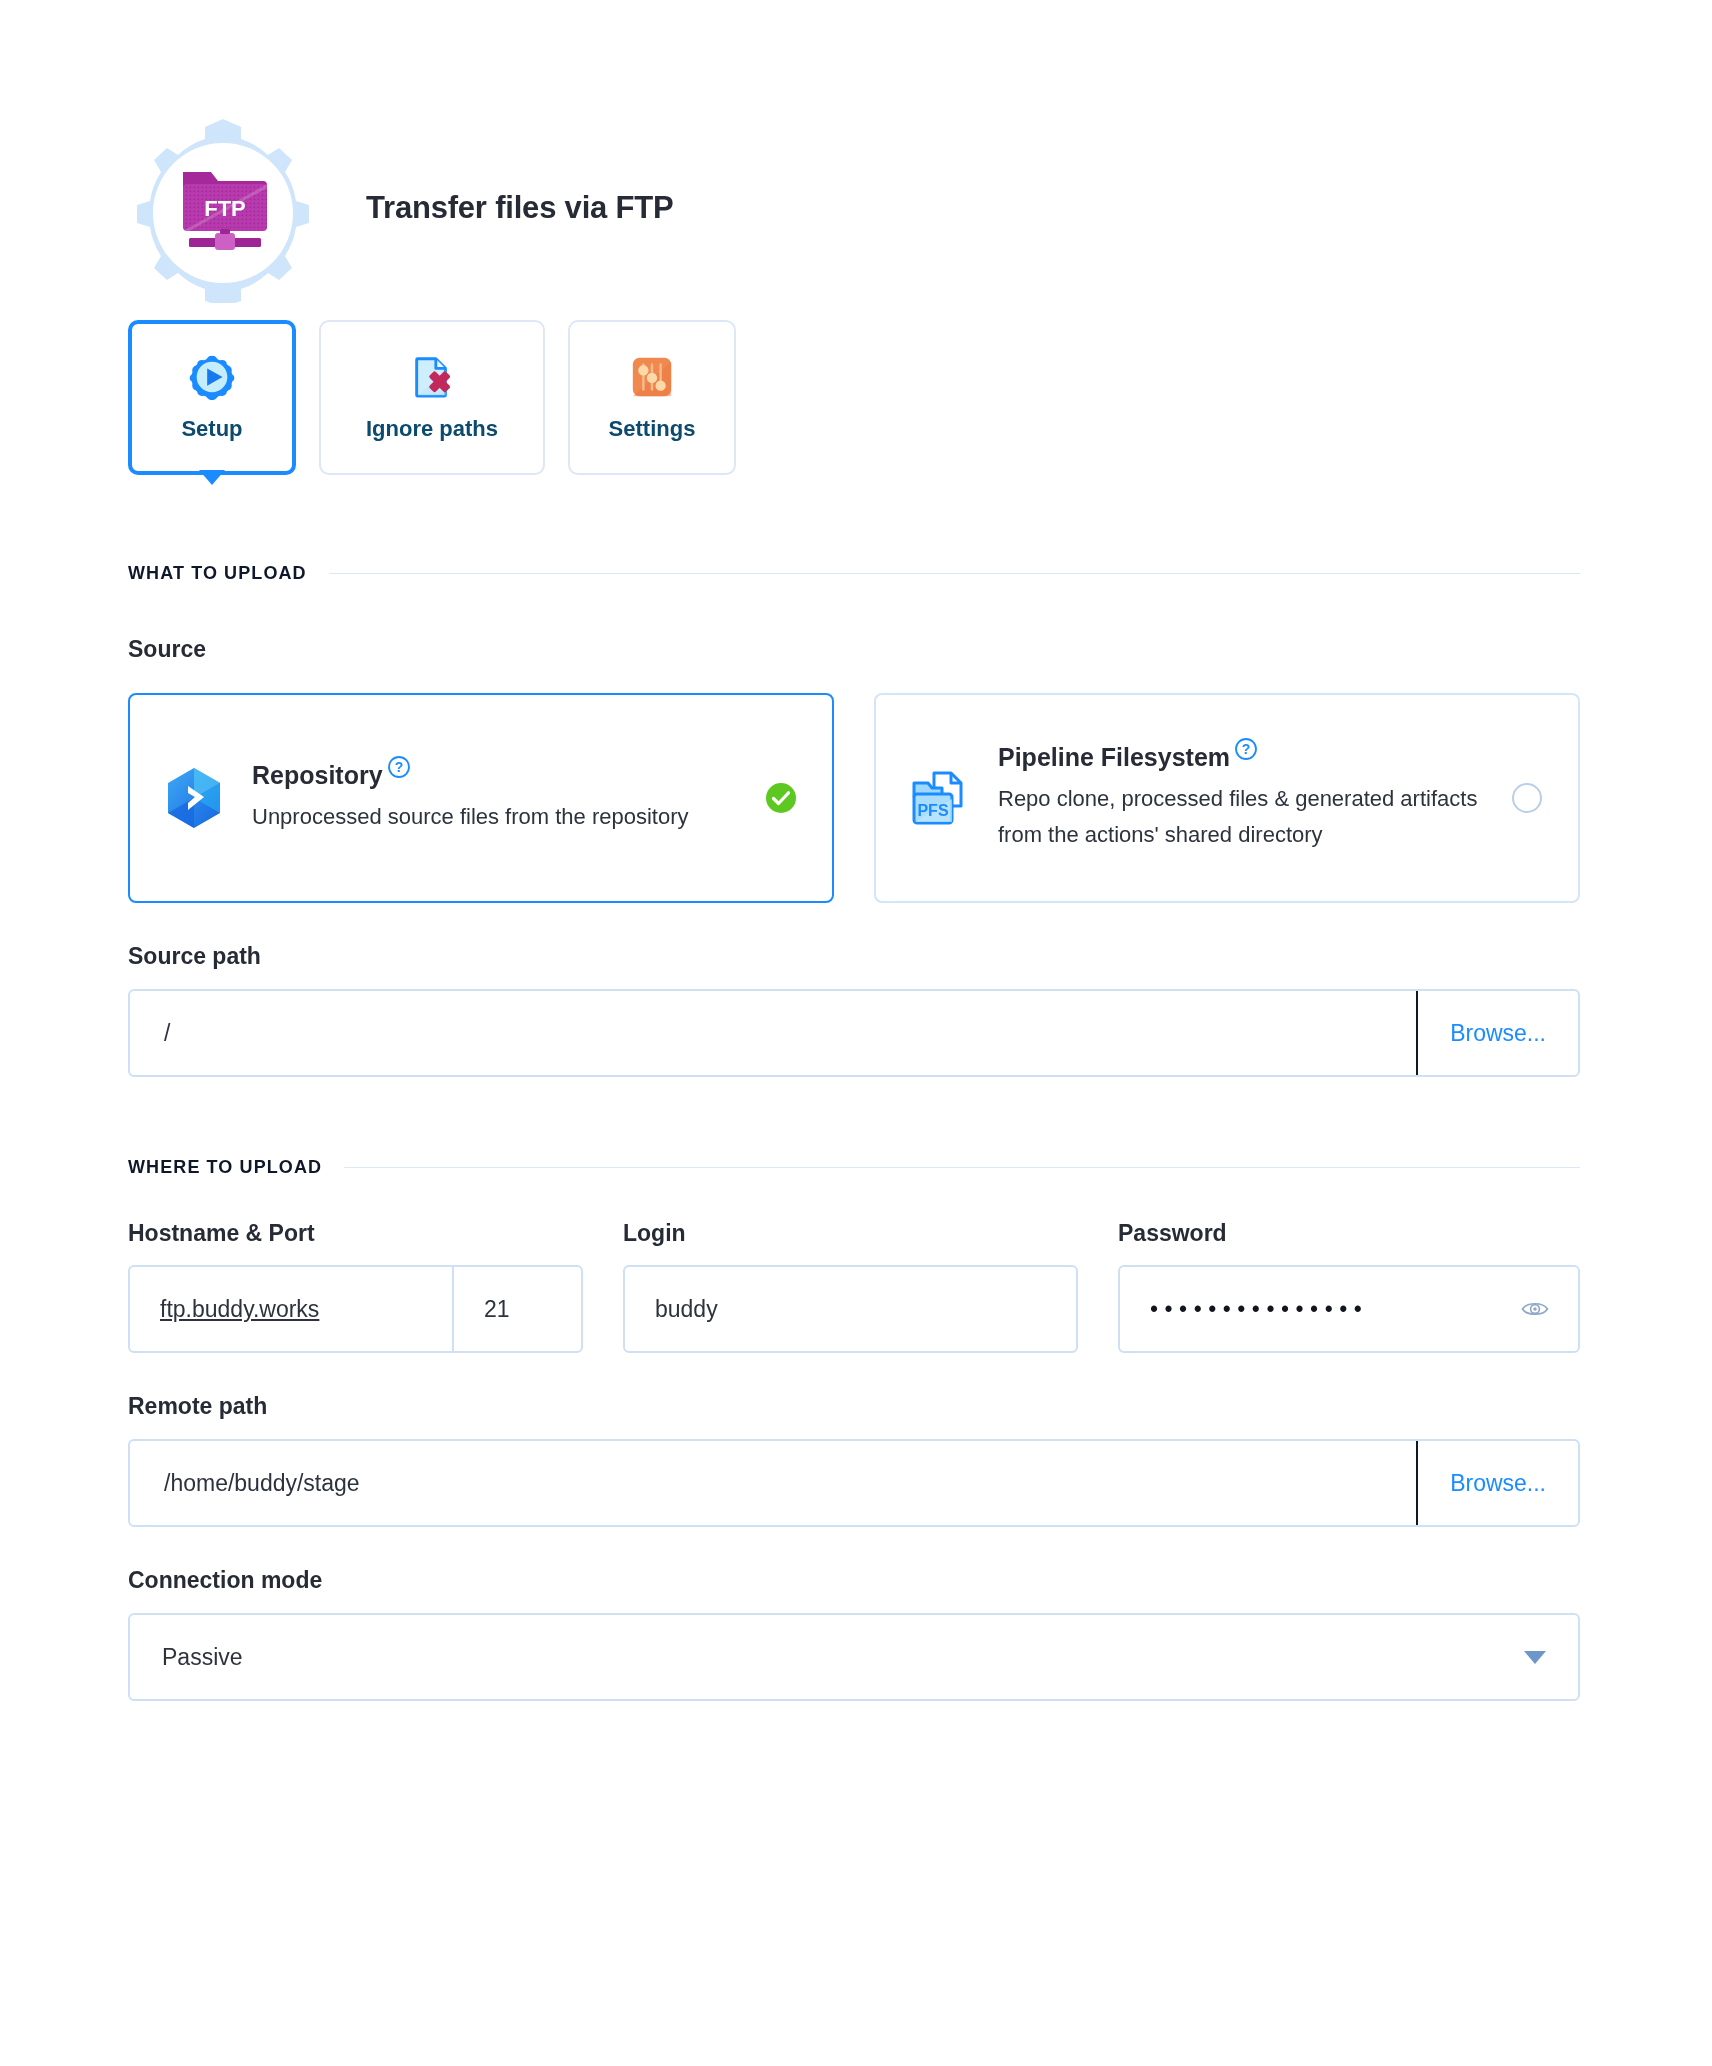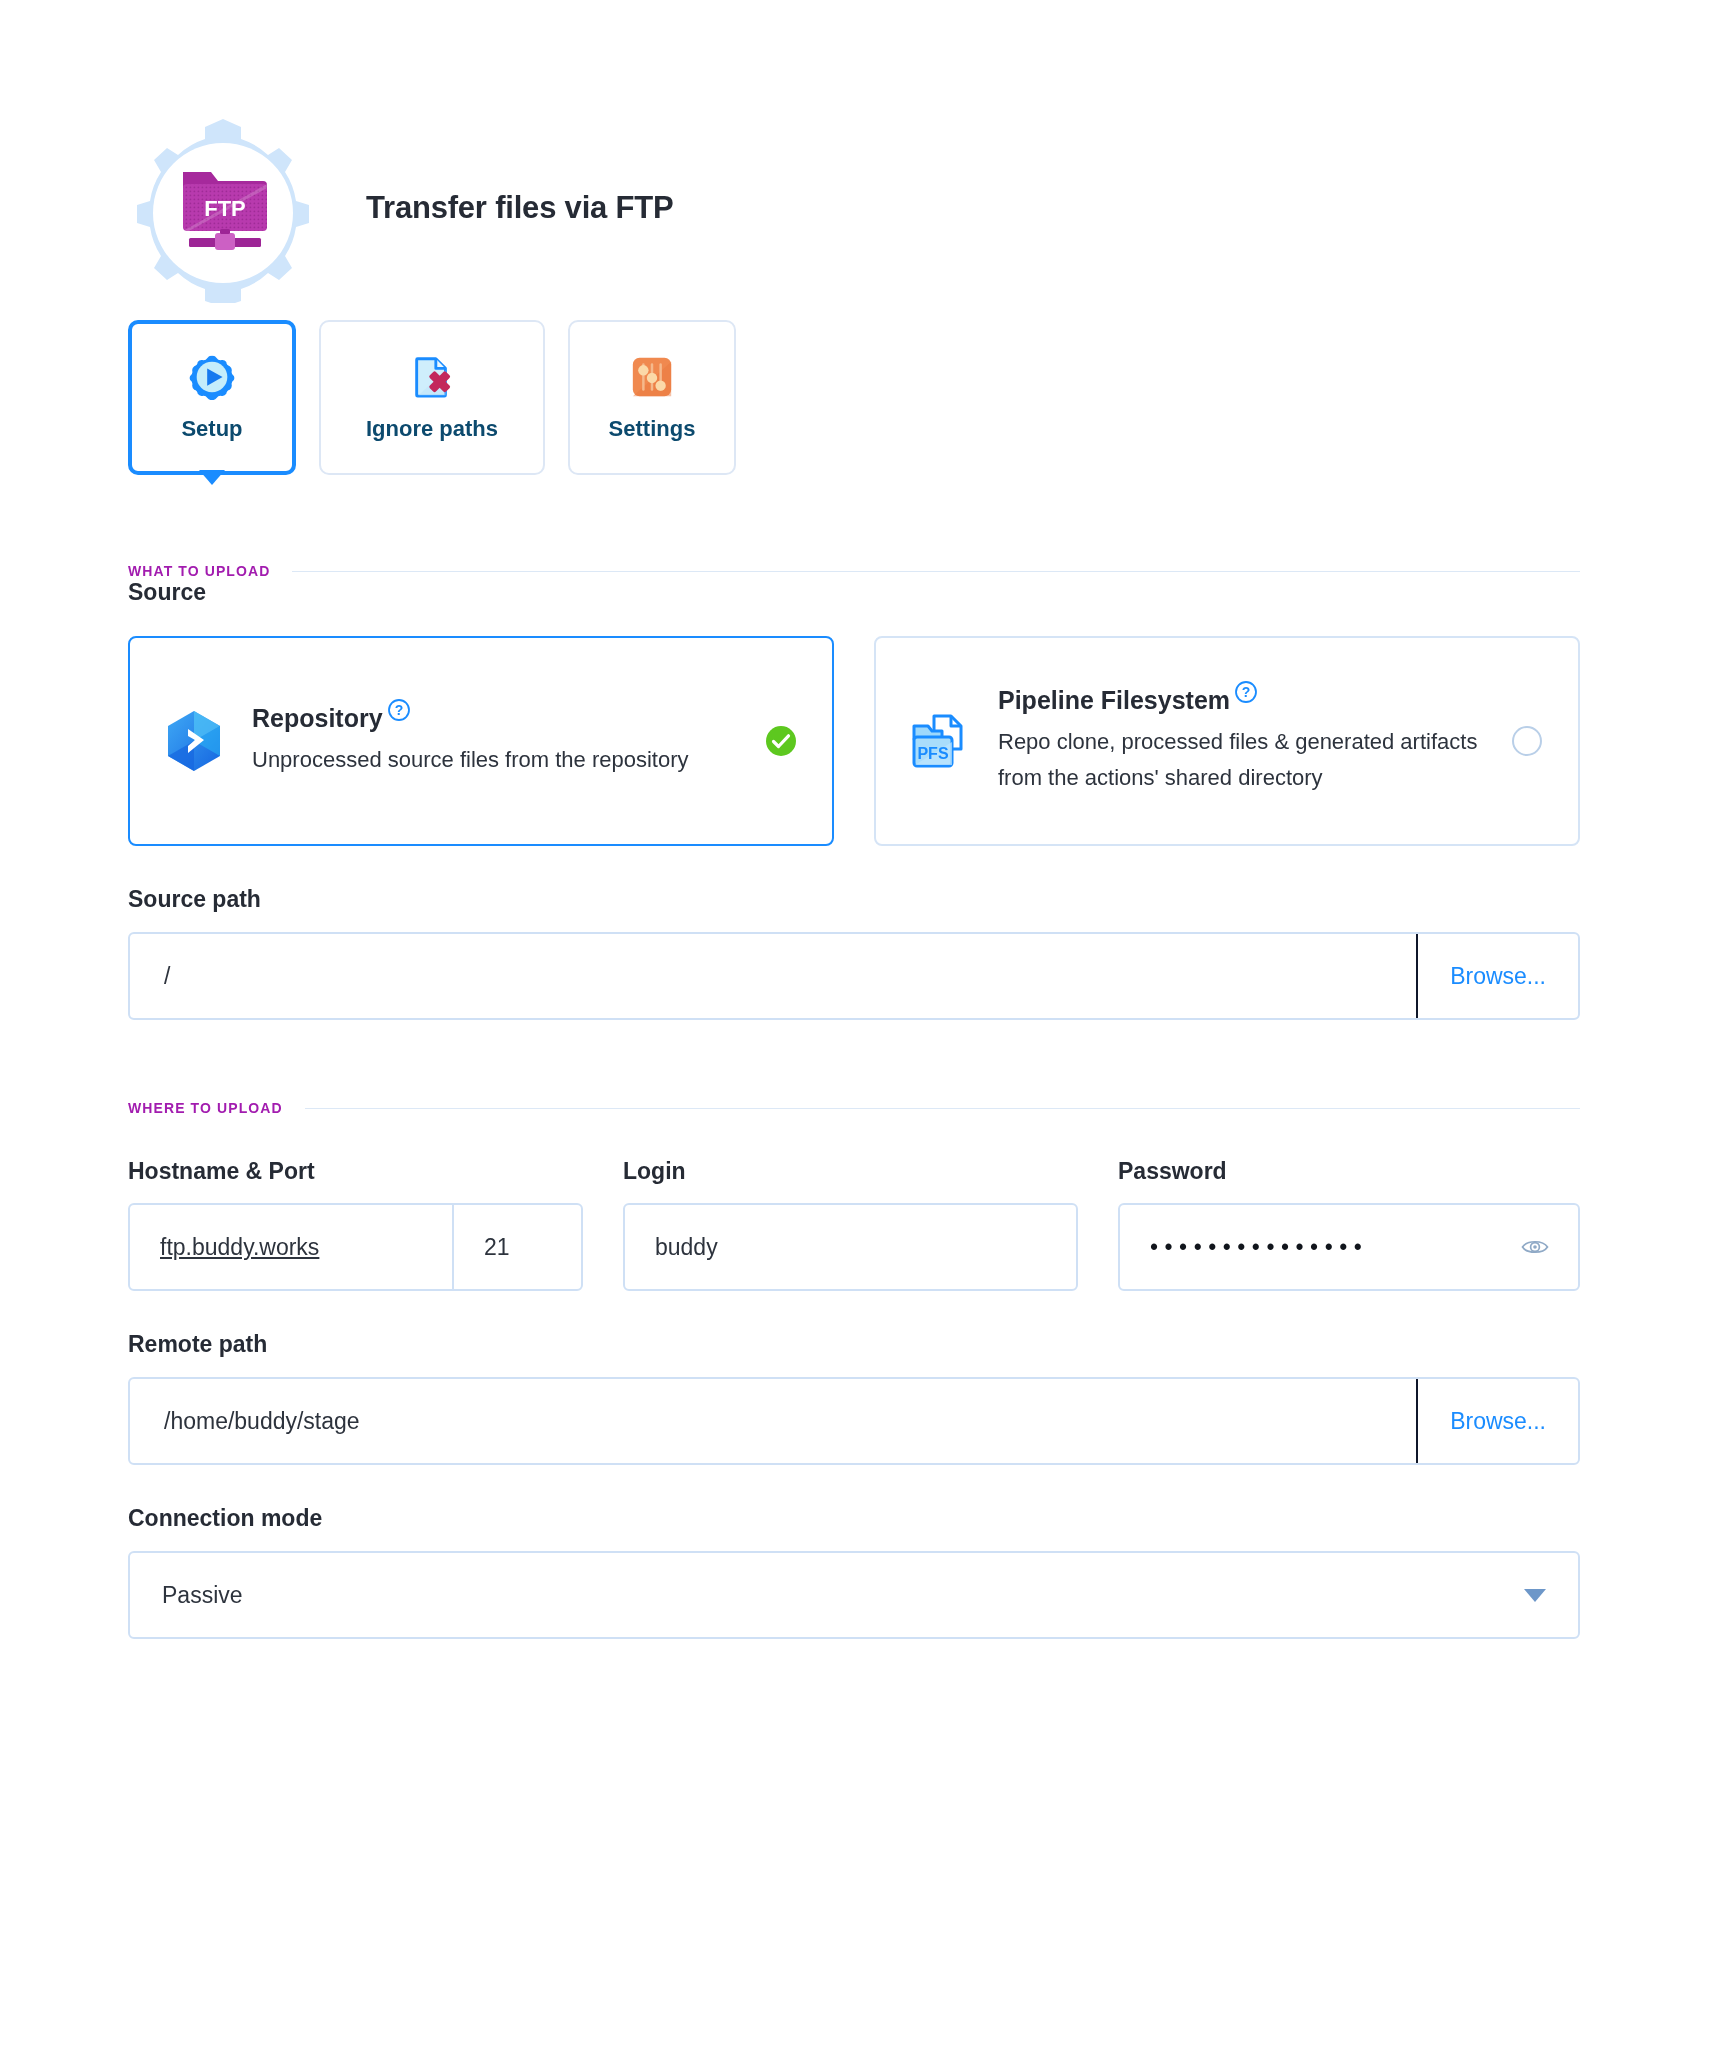--- a/index.html
+++ b/index.html
@@ -100,24 +100,24 @@
   .tab-icon { width: 46px; height: 46px; display: block; }
 
   
   .section-head {
     display: flex;
     align-items: center;
     gap: 22px;
     margin-top: 88px;
   }
   .section-head .label {
-    font-size: 14px;
+    font-size: 18px;
     font-weight: 600;
     letter-spacing: 1.1px;
-    color: #a21caf;
+    color: #0f172a;
     text-transform: uppercase;
     white-space: nowrap;
   }
   .section-head .rule {
     flex: 1;
     height: 1px;
     background: #dce8f6;
   }
 
   .field-label {
@@ -287,21 +287,21 @@
   }
   .select-value { font-size: 23px; color: #2d333d; }
   .caret {
     width: 0; height: 0;
     border-left: 11px solid transparent;
     border-right: 11px solid transparent;
     border-top: 13px solid #6d97c9;
   }
 
   .group-head-gap { margin-top: 80px; }
-  .mt-52 { }
+  .mt-52 { margin-top: 52px; }
   .mt-42 { margin-top: 42px; }
 </style>
 </head>
 <body>
 
 <div class="page">
   <div class="content">
 
     <div class="header">
       <div class="action-badge">

